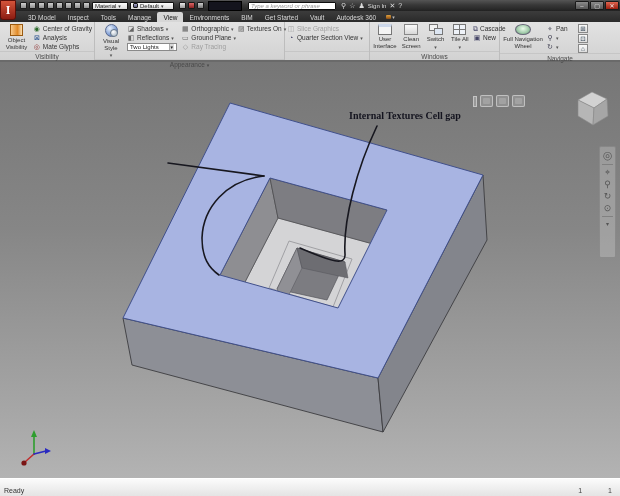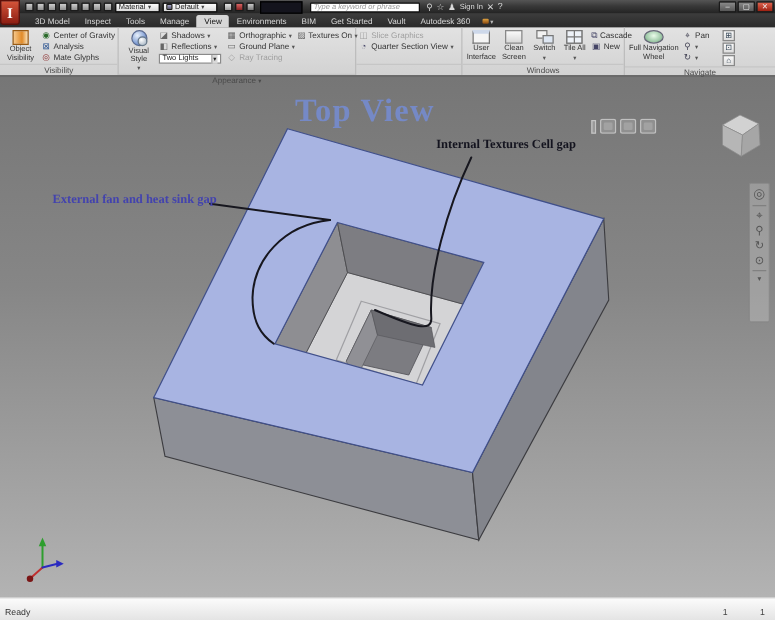--- a/index.html
+++ b/index.html
@@ -366,23 +366,21 @@
     <g stroke-linecap="round">
       <line x1="34" y1="392" x2="34" y2="374" stroke="#2e9e2e" stroke-width="1.6"></line>
       <polygon points="31,375 37,375 34,368" fill="#2e9e2e"></polygon>
       <line x1="34" y1="392" x2="25" y2="400" stroke="#c03030" stroke-width="1.6"></line>
       <circle cx="24" cy="401" r="2.6" fill="#7a1515"></circle>
       <line x1="34" y1="392" x2="46" y2="389" stroke="#2a2ac0" stroke-width="1.6"></line>
       <polygon points="45,386 45,392 51,389" fill="#2a2ac0"></polygon>
     </g>
   </svg>
 
-  <div class="vp-title" style="color:#7589c6">Top View</div>
   <div class="anno anno-internal" style="color:#14141f">Internal Textures Cell gap</div>
-  <div class="anno anno-external" style="color:#4343ae">External fan and heat sink gap</div>
 
   <div class="stamp">
     <span class="bar"></span>
     <span class="bx"></span>
     <span class="bx"></span>
     <span class="bx"></span>
   </div>
 
   <div class="navbar">
     <span class="g big">◎</span>

